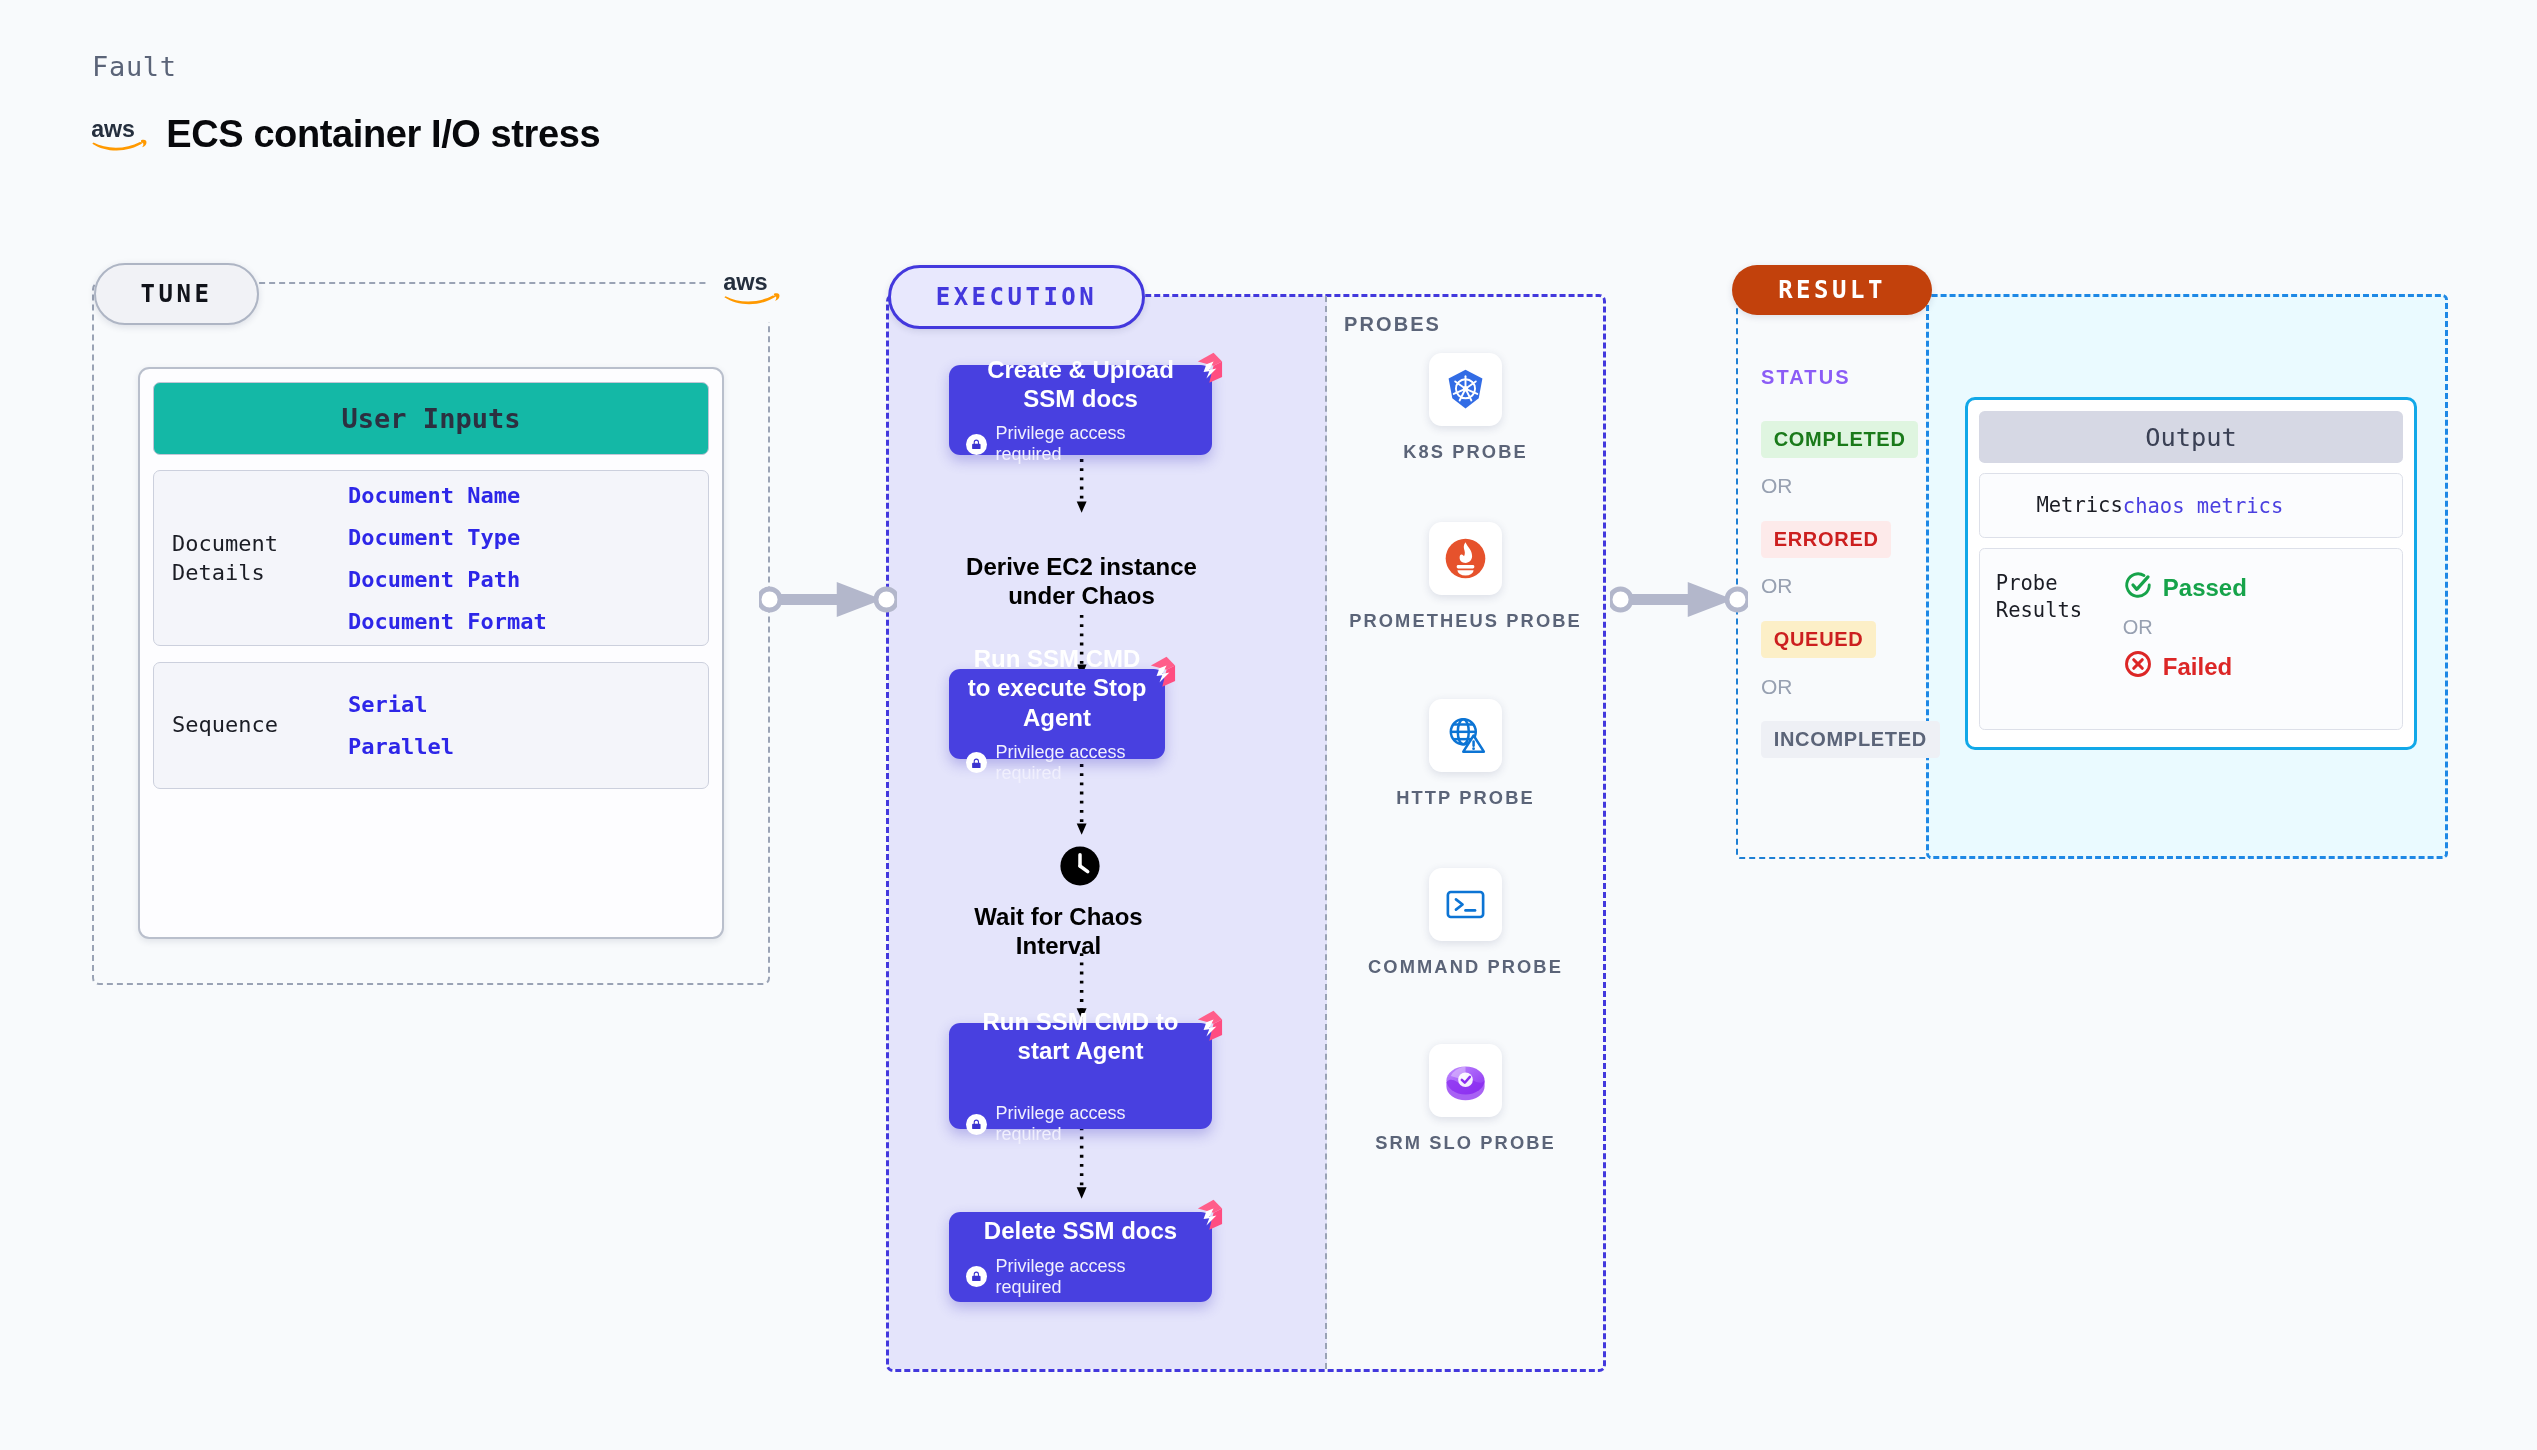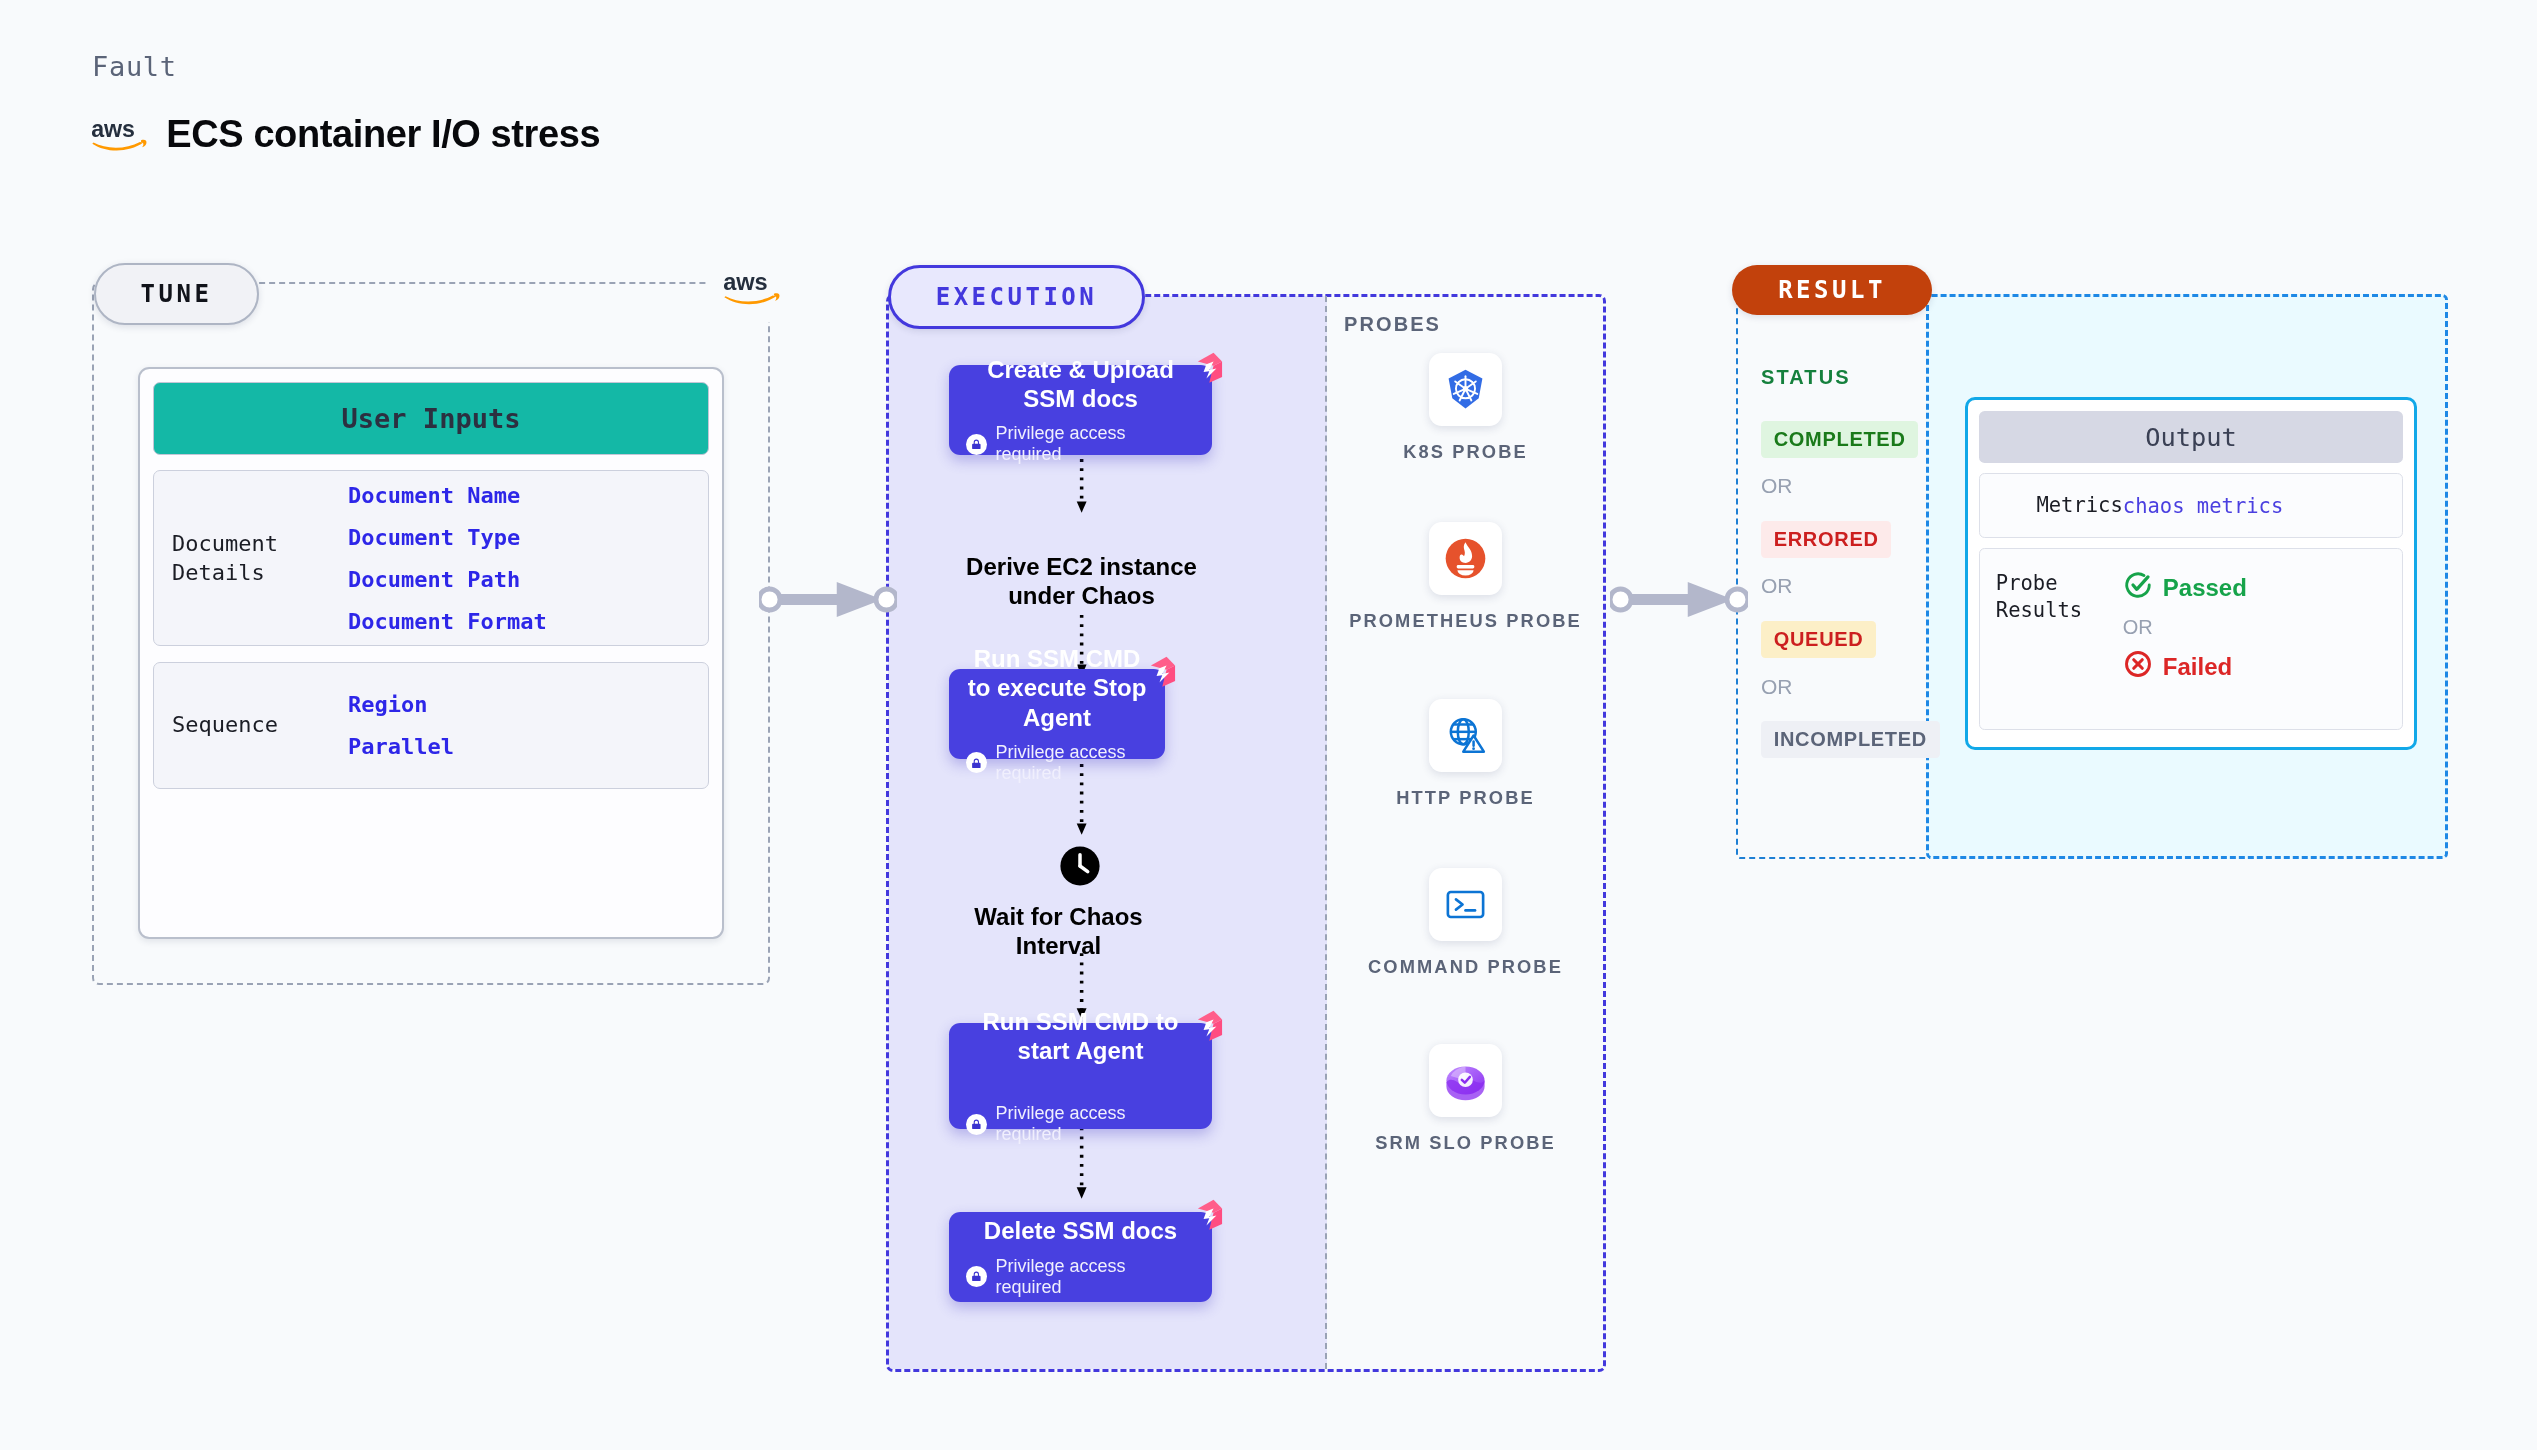--- a/index.html
+++ b/index.html
@@ -121,21 +121,21 @@
   #result-status-box{
     position:absolute;left:1736px;top:294px;width:198px;height:565px;
     border:2.1px dashed #1e7fd4;border-radius:4.2px;box-sizing:border-box;
   }
   #result-pill{
     left:1732px;top:265px;width:200px;height:50px;
     background:#c2410c;border:none;color:#fff;font-size:24px;
   }
   #status-label{
     position:absolute;left:1761px;top:366px;
-    font-size:20px;font-weight:bold;color:#15803d;letter-spacing:2.1px;
+    font-size:20px;font-weight:bold;color:#8b5cf6;letter-spacing:2.1px;
   }
   .status-badge{
     position:absolute;left:1761px;display:inline-flex;align-items:center;
     border-radius:4.2px;padding:7px 12.7px;font-size:20px;font-weight:bold;letter-spacing:0.7px;
   }
   .or-text{position:absolute;left:1761px;font-size:21px;color:#97a0b1;}
 
   #result-output-box{
     position:absolute;left:1926px;top:294px;width:522px;height:565px;
     border:3.5px dashed #1e88e5;border-radius:5.6px;background:#eafaff;box-sizing:border-box;
@@ -199,21 +199,21 @@
       <span>Document Name</span>
       <span>Document Type</span>
       <span>Document Path</span>
       <span>Document Format</span>
     </div>
   </div>
 
   <div class="input-group" style="height:127px;">
     <div class="group-label">Sequence</div>
     <div class="group-values">
-      <span>Region</span>
+      <span>Serial</span>
       <span>Parallel</span>
     </div>
   </div>
 </div>
 
 <div class="connector" style="left:759px;top:575px;">
   <svg width="138" height="49" viewBox="0 0 195 70">
     <line x1="18" y1="35" x2="130" y2="35" stroke="#b3b7cb" stroke-width="16"></line>
     <polygon points="110,10 175,35 110,60" fill="#b3b7cb"></polygon>
     <circle cx="14" cy="35" r="15" fill="#fff" stroke="#b3b7cb" stroke-width="7"></circle>

